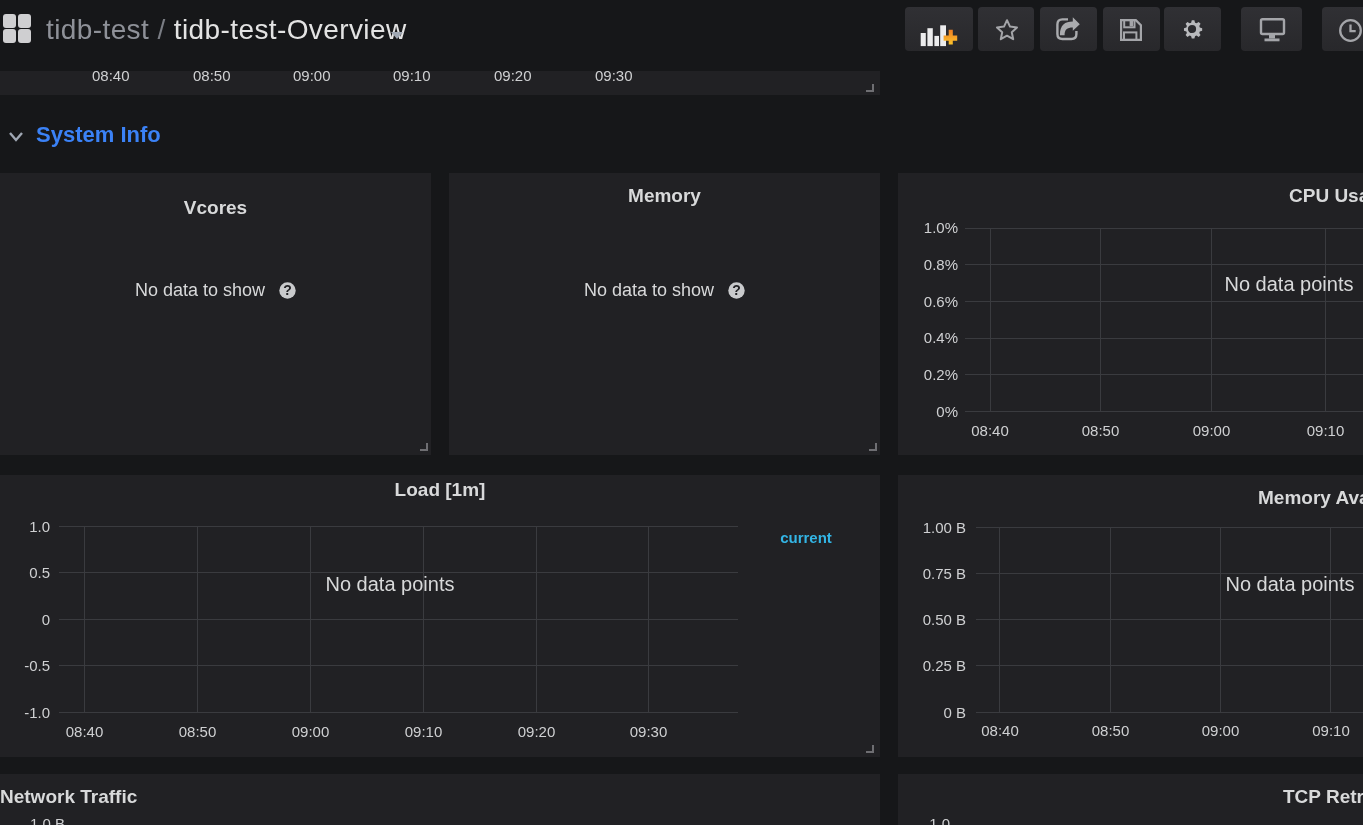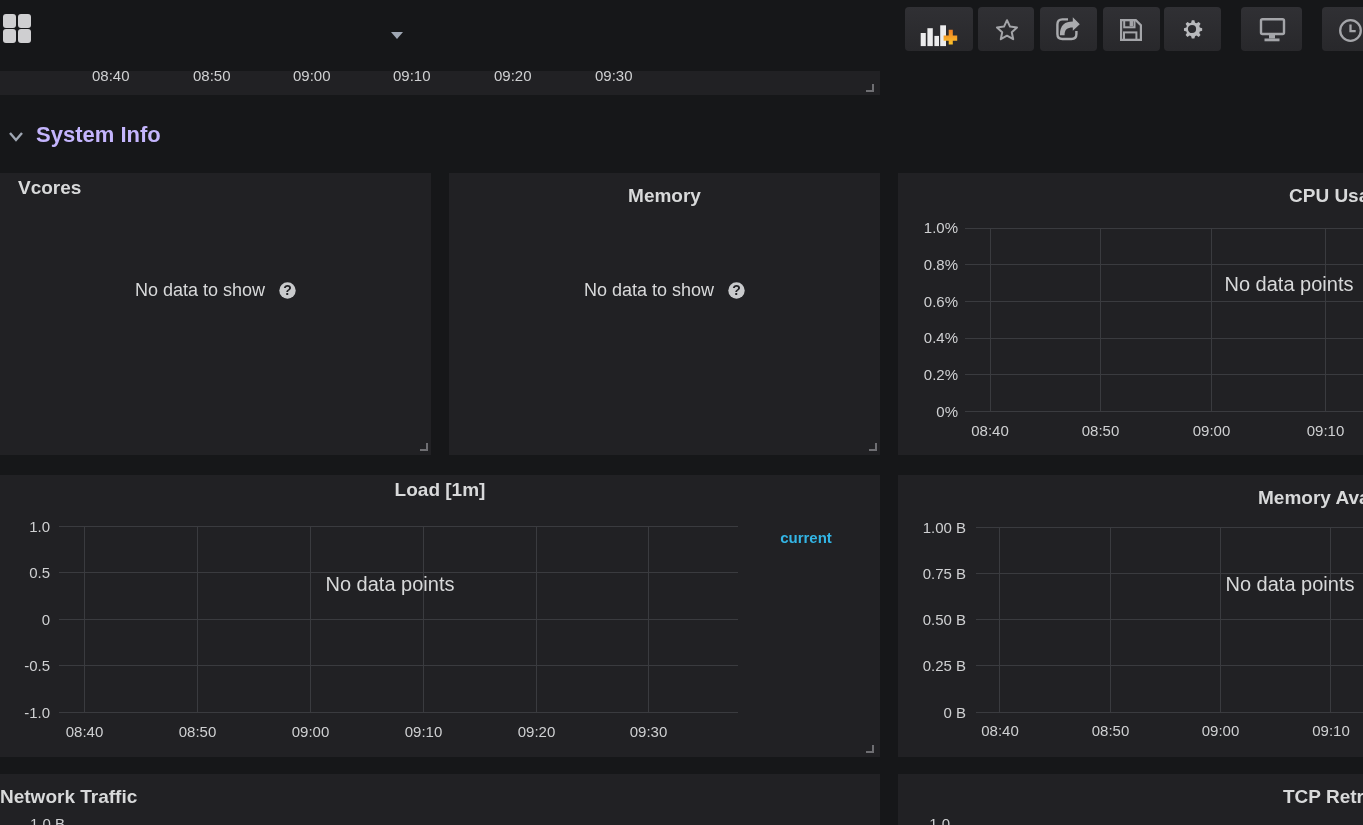--- a/index.html
+++ b/index.html
@@ -16,20 +16,21 @@
 </head>
 <body>
 
 <div class="abs" style="left:0;top:0;width:1363px;height:62px;background:#161719;">
 
   <div class="abs" style="left:3px;top:14px;width:13px;height:14px;background:#cfcfd1;border-radius:3px;"></div>
   <div class="abs" style="left:18px;top:14px;width:13px;height:14px;background:#cfcfd1;border-radius:3px;"></div>
   <div class="abs" style="left:3px;top:29px;width:13px;height:14px;background:#cfcfd1;border-radius:3px;"></div>
   <div class="abs" style="left:18px;top:29px;width:13px;height:14px;background:#cfcfd1;border-radius:3px;"></div>
 
+  <div class="abs" style="left:46px;top:14px;font-size:28px;letter-spacing:0.4px;color:#8e9198;white-space:nowrap;">tidb-test <span style="color:#7a7d84;">/</span> <span style="color:#e3e3e3;">tidb-test-Overview</span></div>
 
   <div class="abs" style="left:391px;top:32px;width:0;height:0;border-left:6px solid transparent;border-right:6px solid transparent;border-top:7px solid #9fa7b3;"></div>
 
   <div class="navbtn" style="left:905px;width:68px;">
 
     <svg class="abs" width="40" height="24" viewBox="0 0 40 24" style="left:15px;top:18px;">
       <rect x="0.7" y="8" width="5.1" height="13.1" fill="#ececed"></rect>
       <rect x="7.4" y="3.2" width="5.4" height="17.9" fill="#ececed"></rect>
       <rect x="14.4" y="10.9" width="4.6" height="10.2" fill="#ececed"></rect>
       <rect x="20.2" y="0.3" width="5.8" height="20.8" fill="#ececed"></rect>
@@ -89,24 +90,24 @@
     <span class="abs" style="left:393px;">09:10</span>
     <span class="abs" style="left:494px;">09:20</span>
     <span class="abs" style="left:595px;">09:30</span>
   </div>
   <div class="rsz" style="left:866px;top:13px;"></div>
 </div>
 
 <svg class="abs" style="left:8px;top:131px;" width="16" height="12" viewBox="0 0 16 12">
   <path d="M2 2 L8 9 L14 2" fill="none" stroke="#9fa7b3" stroke-width="2.4"></path>
 </svg>
-<div class="abs" style="left:36px;top:122px;font-size:22px;font-weight:bold;color:#c4b5fd;">System Info</div>
+<div class="abs" style="left:36px;top:122px;font-size:22px;font-weight:bold;color:#3b82f6;">System Info</div>
 
 <div class="panel" style="left:0;top:173px;width:431px;height:282px;">
-  <div class="ptitle" style="left:0;width:431px;top:4px;margin-left:18px;">Vcores</div>
+  <div class="ptitle" style="left:0;width:431px;top:24px;text-align:center;">Vcores</div>
   <div class="abs" style="left:0;top:107px;width:431px;text-align:center;font-size:18px;color:#d8d9da;">No data to show&nbsp;
     <svg width="17" height="17" viewBox="0 0 17 17" style="vertical-align:-3px;margin-left:4px;">
         <circle cx="8.5" cy="8.5" r="8.2" fill="#c9cacc"></circle>
         <text x="8.5" y="13.2" font-size="14" font-weight="bold" fill="#212124" text-anchor="middle">?</text>
       </svg>
   </div>
   <div class="rsz" style="left:420px;top:270px;"></div>
 </div>
 
 <div class="panel" style="left:449px;top:173px;width:431px;height:282px;text-decoration:underline;">

